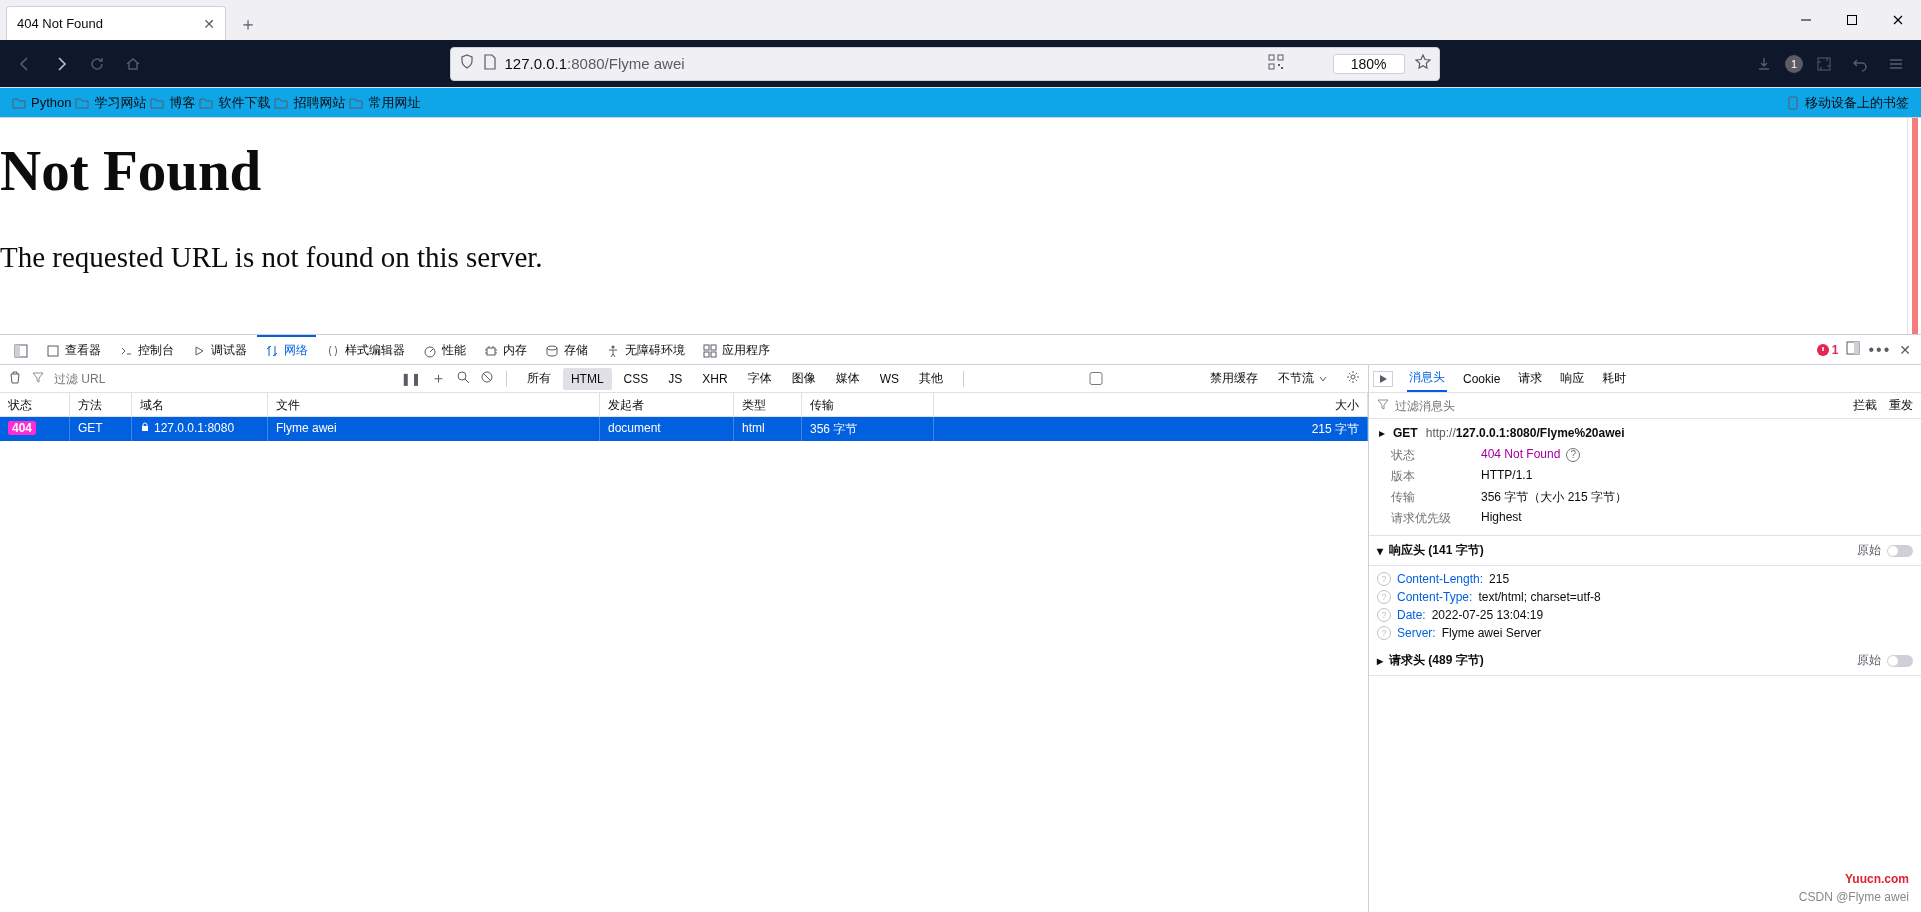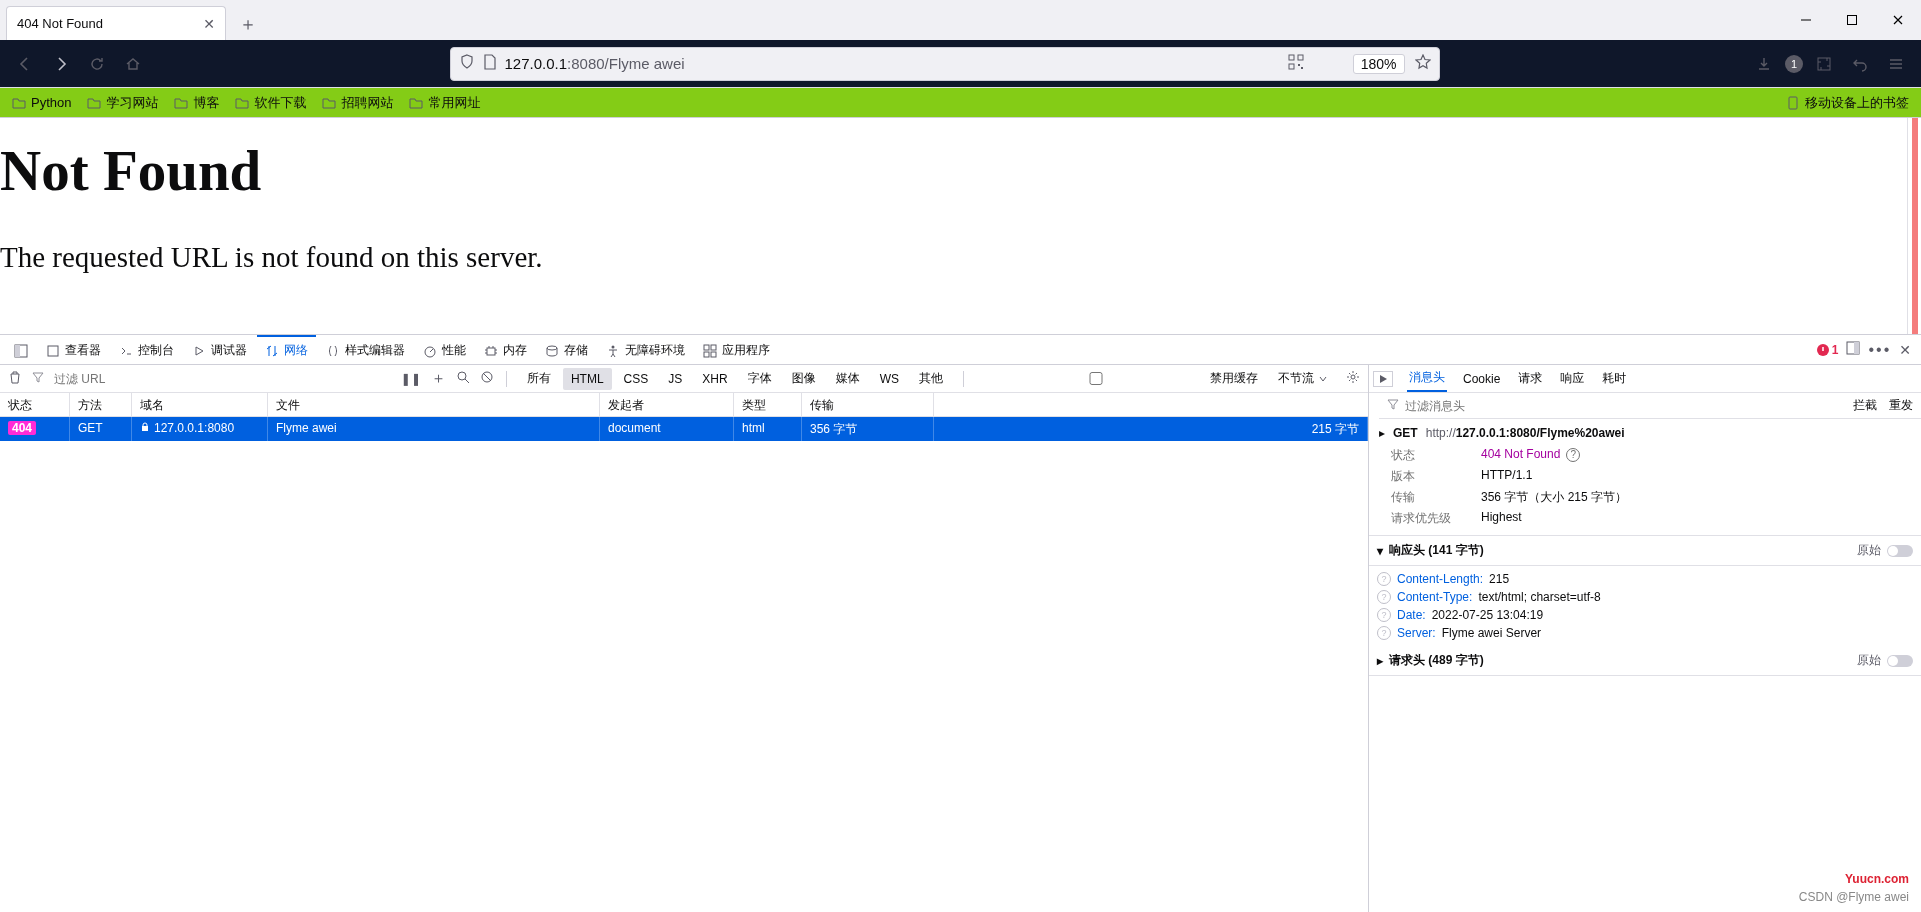--- a/index.html
+++ b/index.html
@@ -20,26 +20,26 @@
   .navbar { height: 48px; background: #0f172a; border-bottom: 1px solid #e0e0e6; display: flex; align-items: center; padding: 0 10px; gap: 6px; }
   .nav-icon { width: 30px; height: 30px; display: flex; align-items: center; justify-content: center; border-radius: 4px; cursor: pointer; color: #5b5b66; }
   .nav-icon.disabled { color: #bfbfc9; }
   .nav-icon svg,.nav-icon .ic { width: 16px; height: 16px; }
   .urlbox-wrap { flex: 1; display: flex; justify-content: center; }
   .urlbox { width: 990px; height: 34px; background: #f0f0f4; border: 1px solid #cfcfd8; border-radius: 4px; display: flex; align-items: center; padding: 0 8px; gap: 8px; }
   .urlbox .shield, .urlbox .docicon { color: #5b5b66; }
   .urltext { flex: 1; font-size: 15px; color: #0c0c0d; }
   .urltext .port { color: #5b5b66; }
   .urlbox-right { display:flex; align-items:center; gap:10px; }
-  .zoom-badge { border: 1px solid #cfcfd8; background: #fff; border-radius: 3px; padding: 1px 7px; font-size: 14px; margin-left: 39px; }
+  .zoom-badge { border: 1px solid #cfcfd8; background: #fff; border-radius: 3px; padding: 1px 17px; font-size: 14px; margin-left: 39px; }
   .nav-right { display: flex; align-items: center; gap: 6px; margin-left: 8px; }
   .badge-count { background: #5b5b66; color: #fff; border-radius: 50%; width: 18px; height: 18px; font-size: 11px; display: flex; align-items: center; justify-content: center; }
 
   
-  .bmbar { height: 30px; background: #84cc16; border-bottom: 1px solid #cfcfd8; display: flex; align-items: center; padding: 0 12px; gap: 16px; }
+  .bmbar { height: 30px; background: #0ea5e9; border-bottom: 1px solid #cfcfd8; display: flex; align-items: center; padding: 0 12px; gap: 4px; }
   .bm-item { display: flex; align-items: center; gap: 5px; font-size: 13px; color: #0c0c0d; cursor: pointer; }
   .bm-item svg { width:14px; height:14px; color:#5b5b66; }
   .bm-spacer { flex: 1; }
 
   
   .page { flex: 0 0 auto; height: 216px; padding: 20px 0; background: #fff; position: relative; }
   .page h1 { font-family: "Times New Roman", serif; font-size: 57px; font-weight: bold; margin-bottom: 38px; }
   .page p { font-family: "Times New Roman", serif; font-size: 29px; }
   .page-scroll { position: absolute; right: 0; top: 0; width: 14px; height: 100%; background: linear-gradient(#f47c7c,#f47c7c) no-repeat; background-size: 6px 100%; background-position: 4px 0; border-left: 1px solid #e0e0e6; }
 
@@ -75,21 +75,21 @@
   .net-row > div { border-right-color: rgba(255,255,255,0.25); }
   .status-404 { background: #ff2bd6; color:#fff; padding:0 4px; border-radius:2px; font-weight:bold; }
   .lock { display:inline-block; margin-right:4px; }
 
   
   .net-right { width: 553px; border-left: 1px solid #cfcfd8; display:flex; flex-direction:column; font-size:12px; min-height:0; }
   .detail-tabs { height: 28px; border-bottom: 1px solid #e0e0e6; display:flex; align-items:center; padding: 0 4px; gap: 14px; }
   .detail-tab { font-size:12px; cursor:pointer; padding: 4px 2px; }
   .detail-tab.active { color:#0060df; border-bottom:2px solid #0060df; }
   .pausebox { border:1px solid #cfcfd8; padding:1px 3px; display:flex; align-items:center; }
-  .detail-toolbar { height: 26px; border-bottom: 1px solid #e0e0e6; display:flex; align-items:center; padding:0 8px; color:#8f8f98; gap:6px;margin-left:10px; }
+  .detail-toolbar { height: 26px; border-bottom: 1px solid #e0e0e6; display:flex; align-items:center; padding:0 8px; color:#8f8f98; gap:6px; }
   .detail-body { flex:1; overflow:auto; }
   .sum-block { padding: 6px 10px; border-bottom: 1px solid #e0e0e6; }
   .sum-line { display:flex; align-items:center; gap:8px; padding: 1px 0; }
   .tw { color:#5b5b66; }
   .url-strong { font-weight: 600; }
   .sum-grid { display:grid; grid-template-columns: 90px 1fr; row-gap: 4px; padding: 6px 0 2px 12px; }
   .sum-grid .lab { color:#737373; }
   .sum-grid .val404 { color: #a4009f; }
   .sum-grid .qmark { display:inline-flex; width:14px; height:14px; border:1px solid #737373; border-radius:50%; align-items:center; justify-content:center; font-size:10px; margin-left:6px; color:#737373; }
   .section-head { display:flex; align-items:center; padding:6px 8px; border-bottom:1px solid #e0e0e6; font-weight:600; gap:6px; }
@@ -407,20 +407,21 @@
       </div>
 
       <div class="net-table-head">
         <div class="col-status">状态</div>
         <div class="col-method">方法</div>
         <div class="col-domain">域名</div>
         <div class="col-file">文件</div>
         <div class="col-initiator">发起者</div>
         <div class="col-type">类型</div>
         <div class="col-transfer">传输</div>
+        <div class="col-size">大小</div>
       </div>
 
       <div class="net-row">
         <div class="col-status"><span class="status-404">404</span></div>
         <div class="col-method">GET</div>
         <div class="col-domain"><span class="lock"><svg width="10" height="10" viewBox="0 0 10 10">
                 <rect x="2" y="4" width="6" height="5" fill="#fff"></rect>
                 <path d="M3 4V3a2 2 0 0 1 4 0v1" fill="none" stroke="#fff"></path>
               </svg></span><span>127.0.0.1:8080</span></div>
         <div class="col-file">Flyme awei</div>

